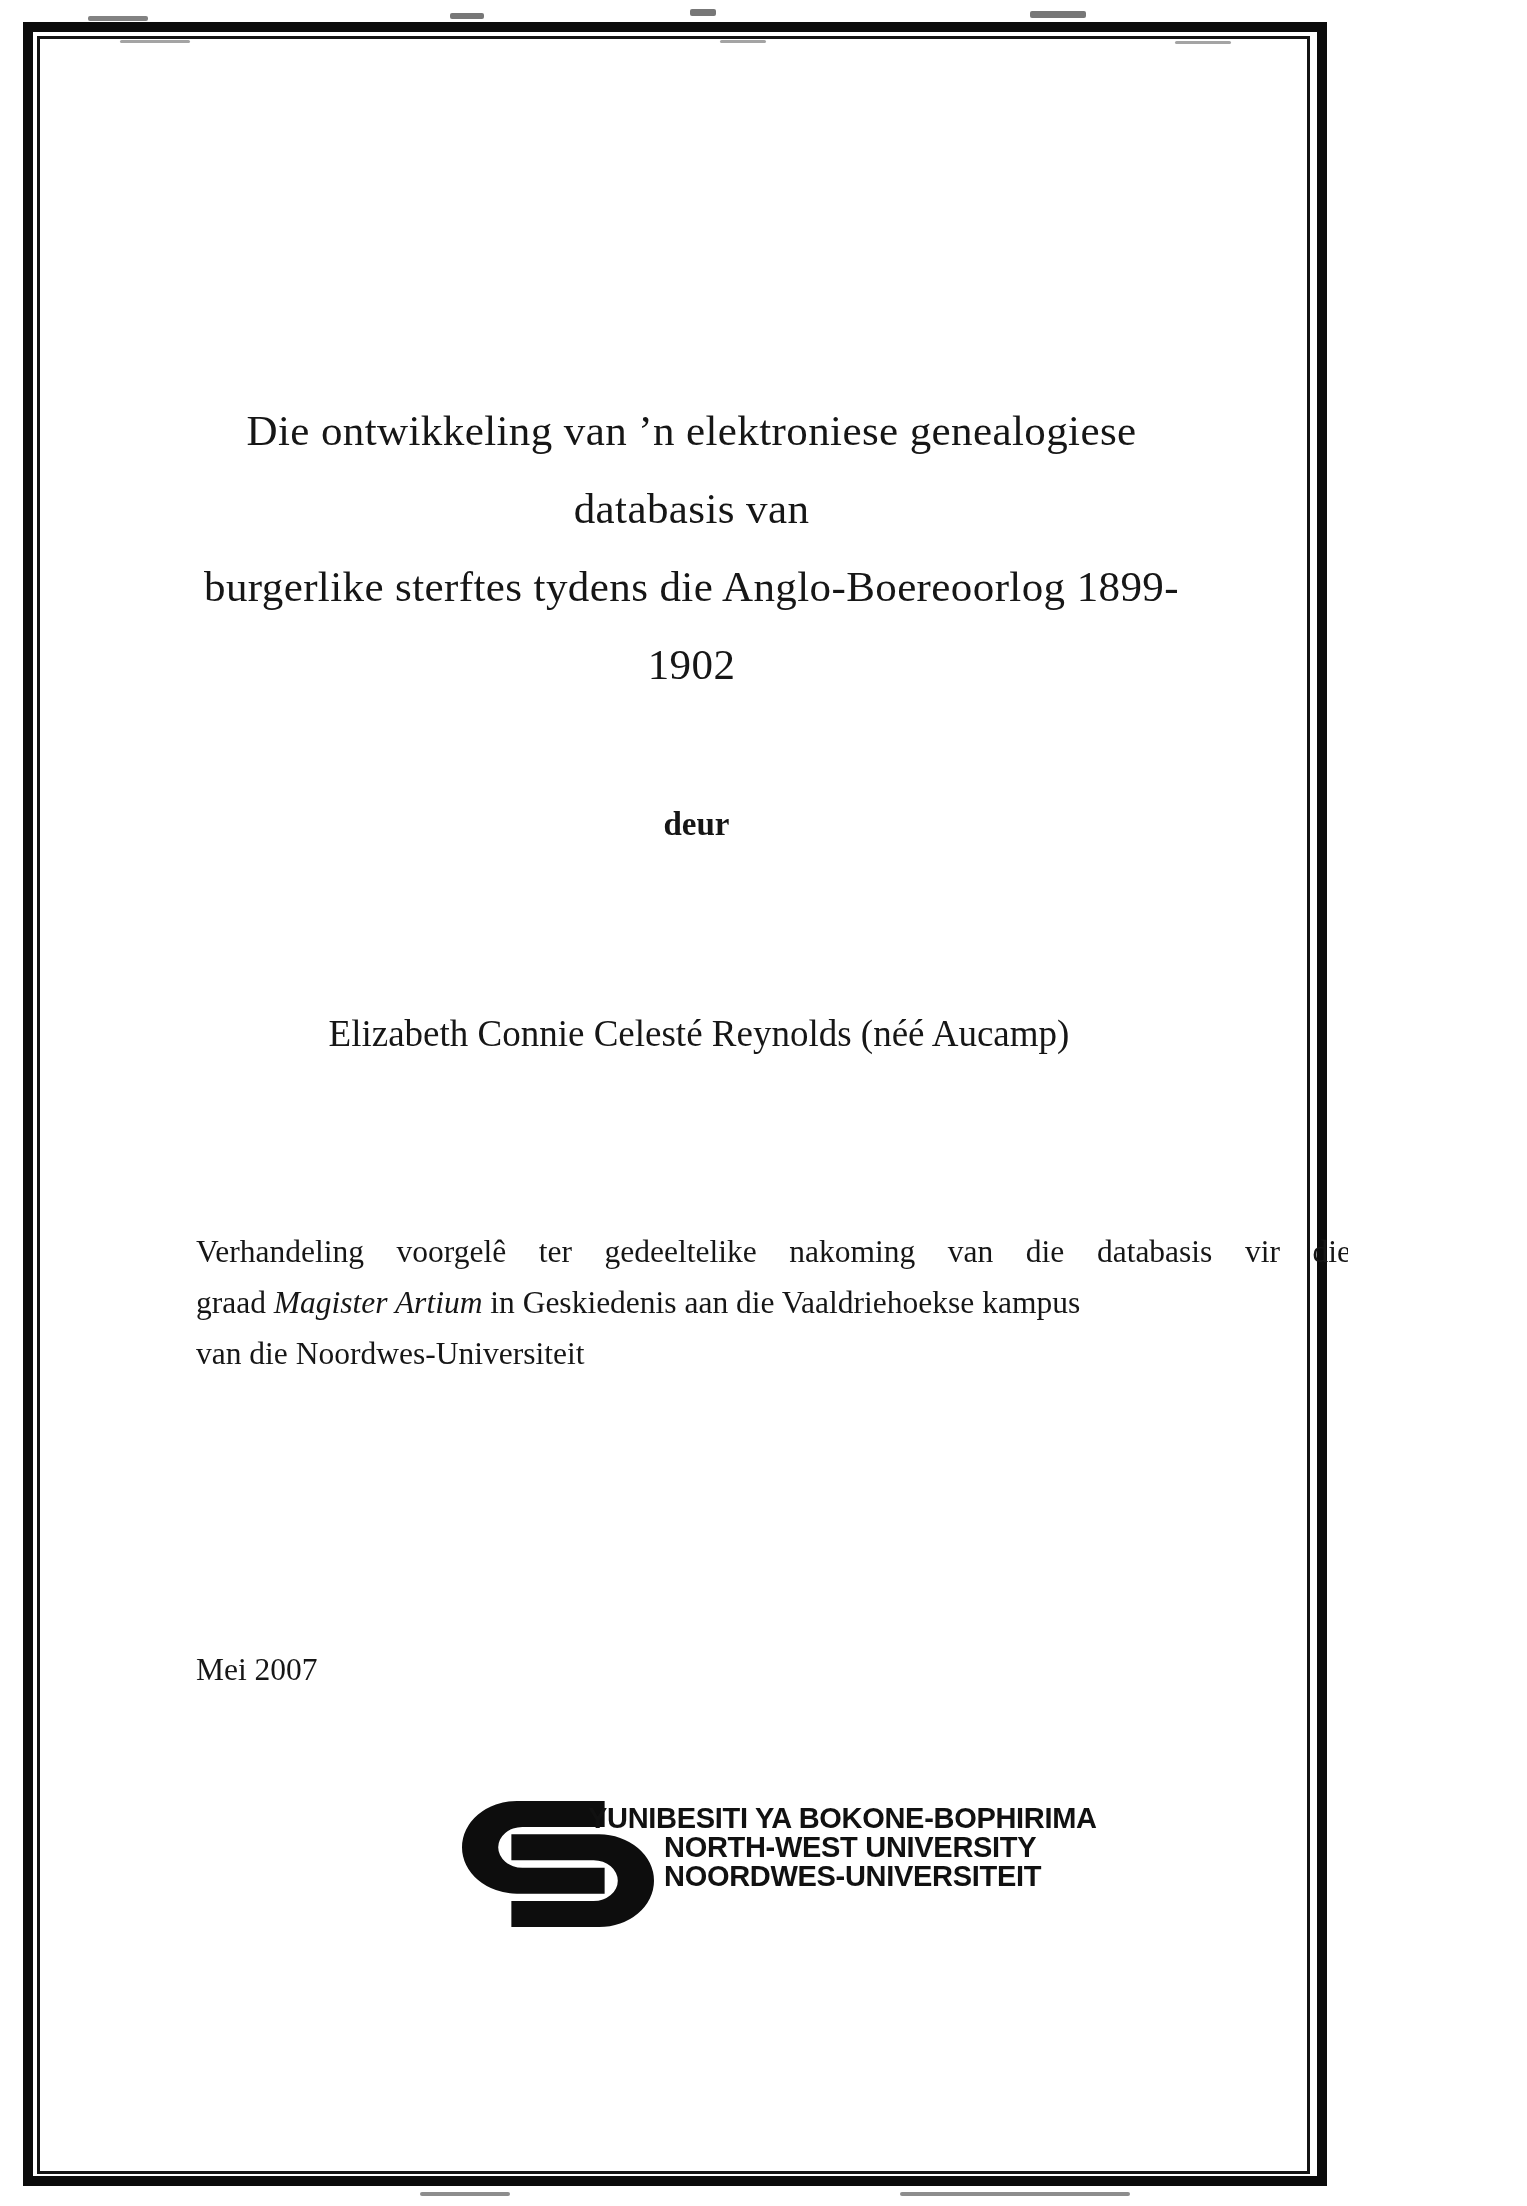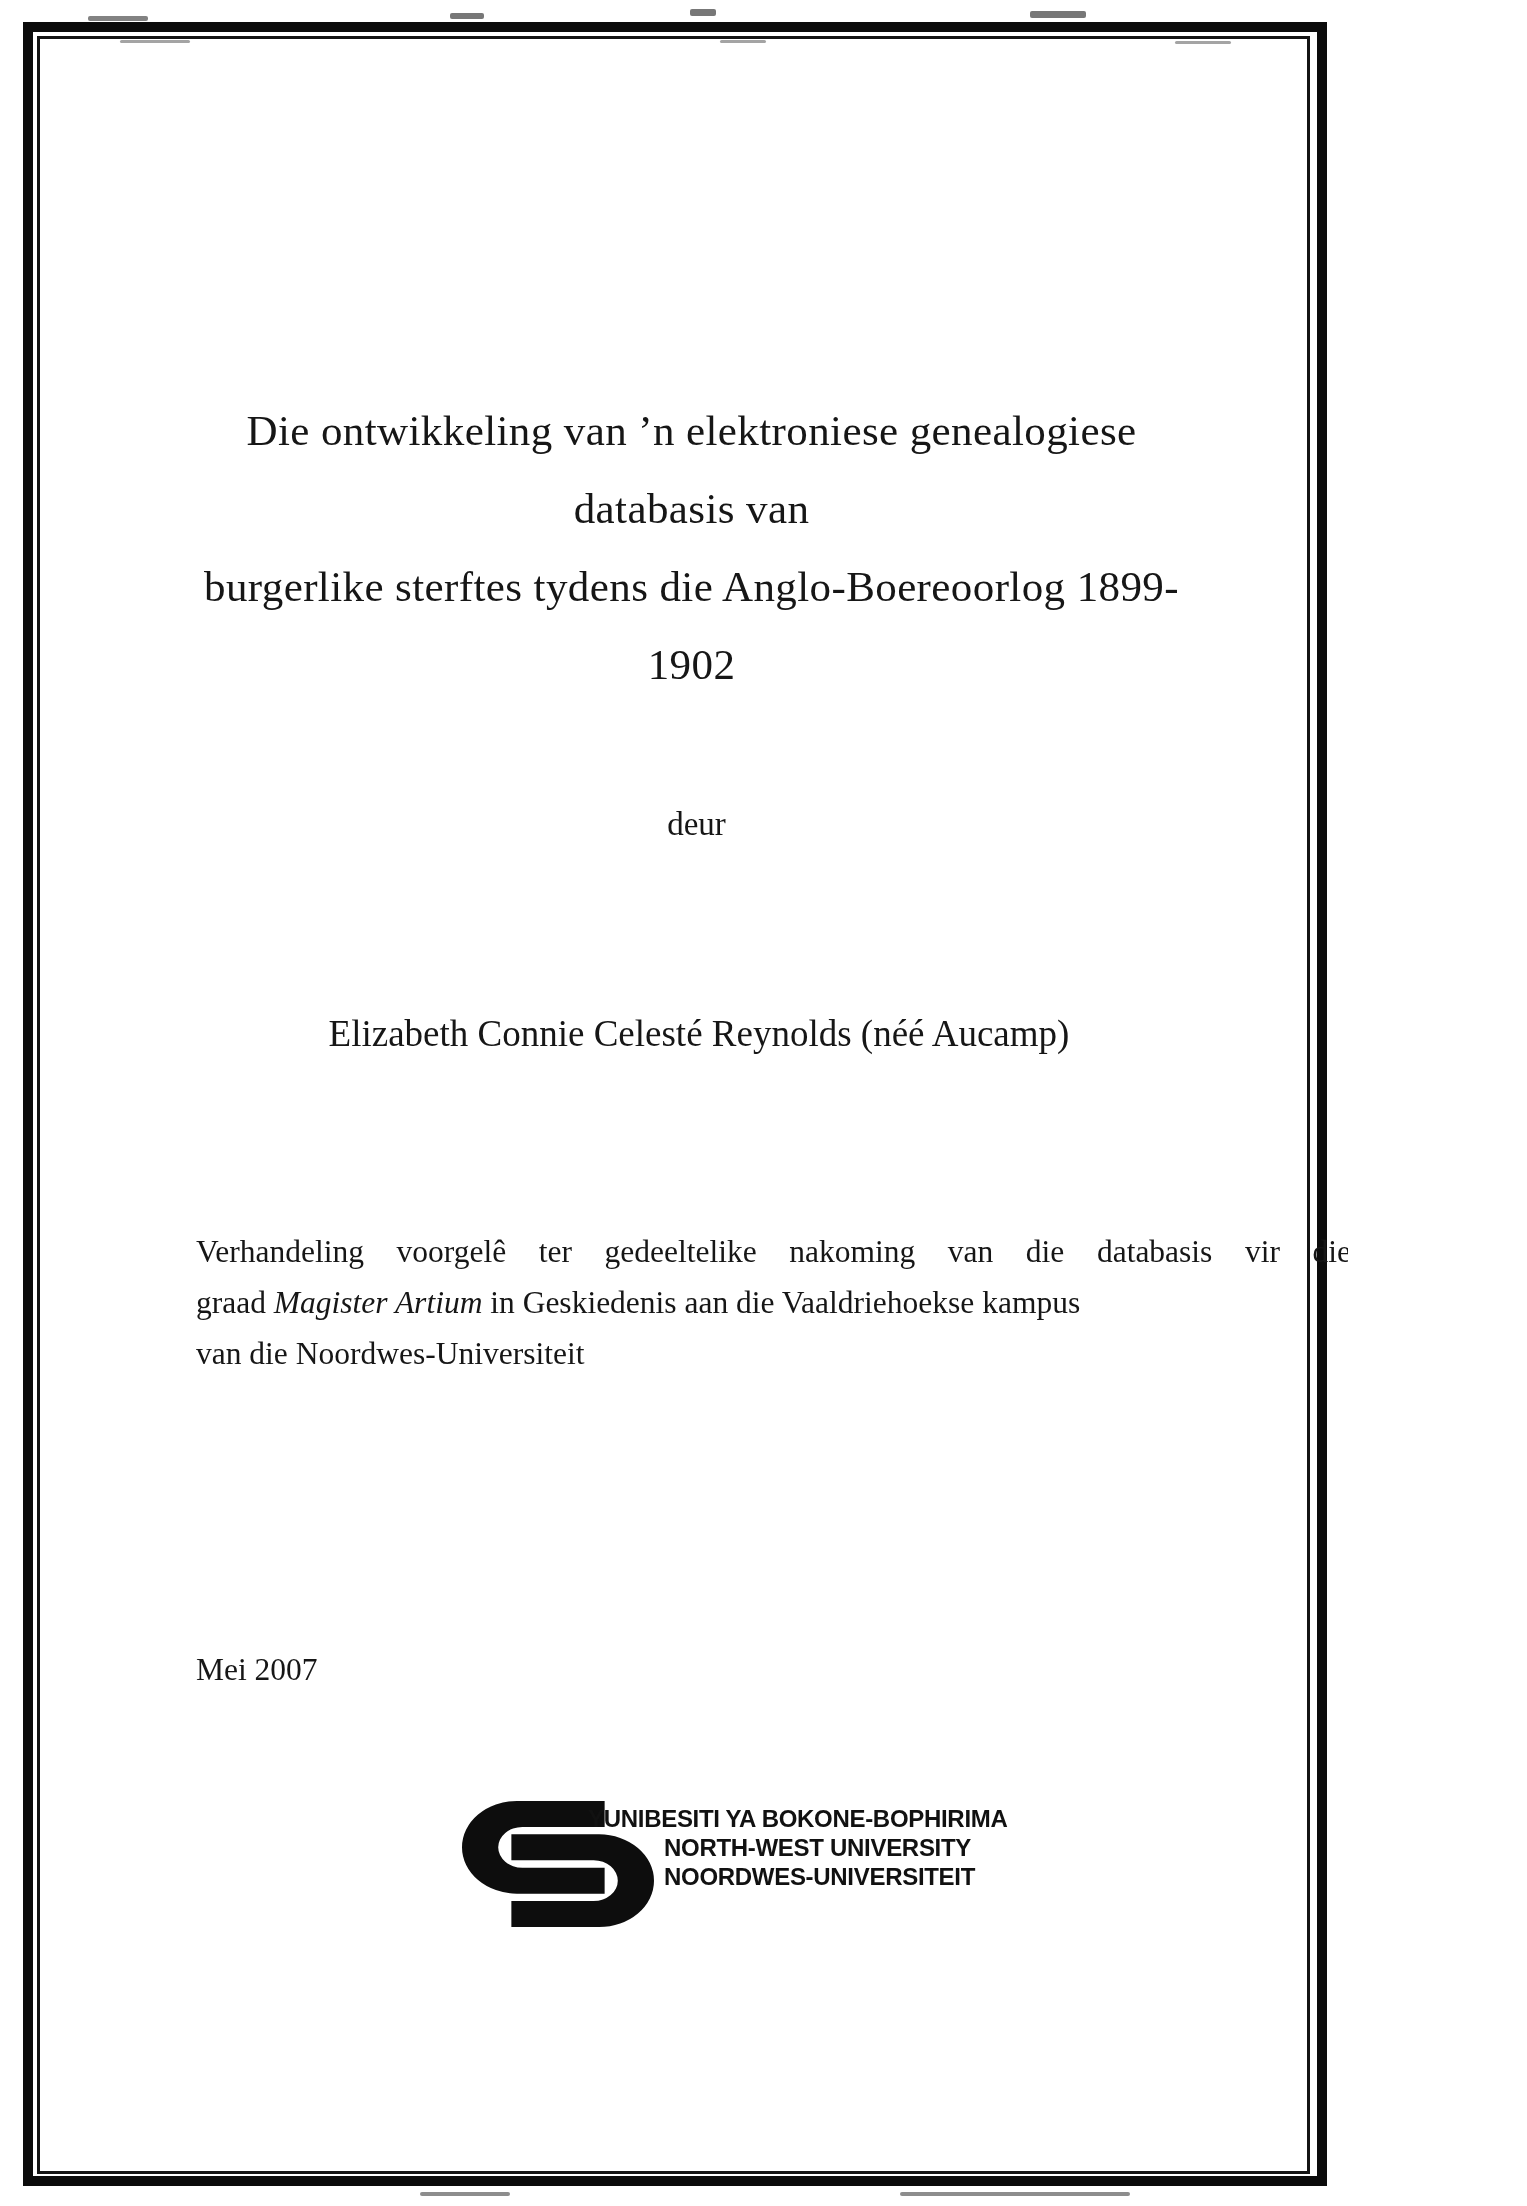--- a/index.html
+++ b/index.html
@@ -39,20 +39,21 @@
     text-align: center;
     font-size: 43px;
     line-height: 78px;
     letter-spacing: 0.4px;
   }
   .byline {
     position: absolute;
     top: 806px; left: 195px; right: 150px;
     text-align: center;
     font-size: 33px;
+    font-weight: bold;
   }
   .author {
     position: absolute;
     top: 1012px; left: 195px; right: 145px;
     text-align: center;
     font-size: 37px;
   }
   .statement {
     position: absolute;
     top: 1226px; left: 196px; width: 1155px;
@@ -79,21 +80,21 @@
   .logo-mark {
     position: absolute;
     left: 0; top: 2px;
     width: 192px; height: 126px;
   }
   .logo-text {
     position: absolute;
     left: 126px; top: 5px;
     font-family: "Liberation Sans", sans-serif;
     font-weight: 700;
-    font-size: 24px;
+    font-size: 29px;
     line-height: 29px;
     letter-spacing: -0.3px;
     color: #111111;
     white-space: nowrap;
   }
   .logo-text .indent { margin-left: 76px; }
 </style>
 </head>
 <body>
 

